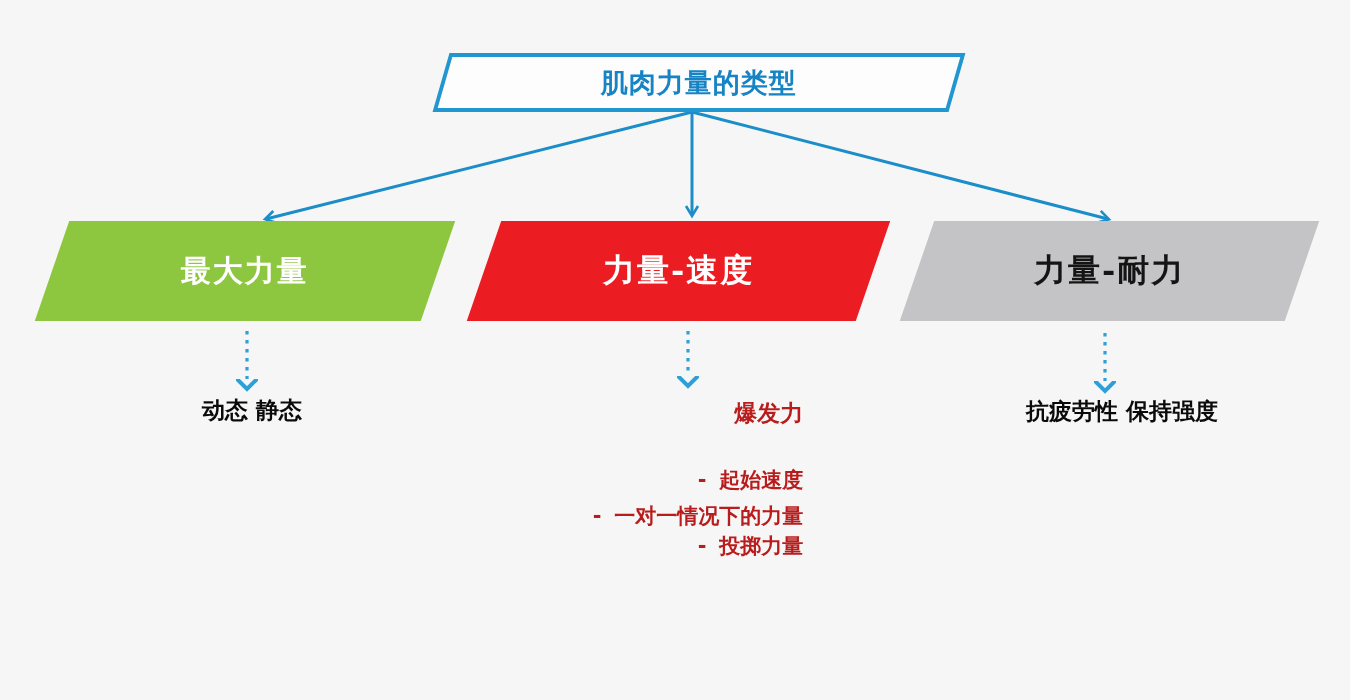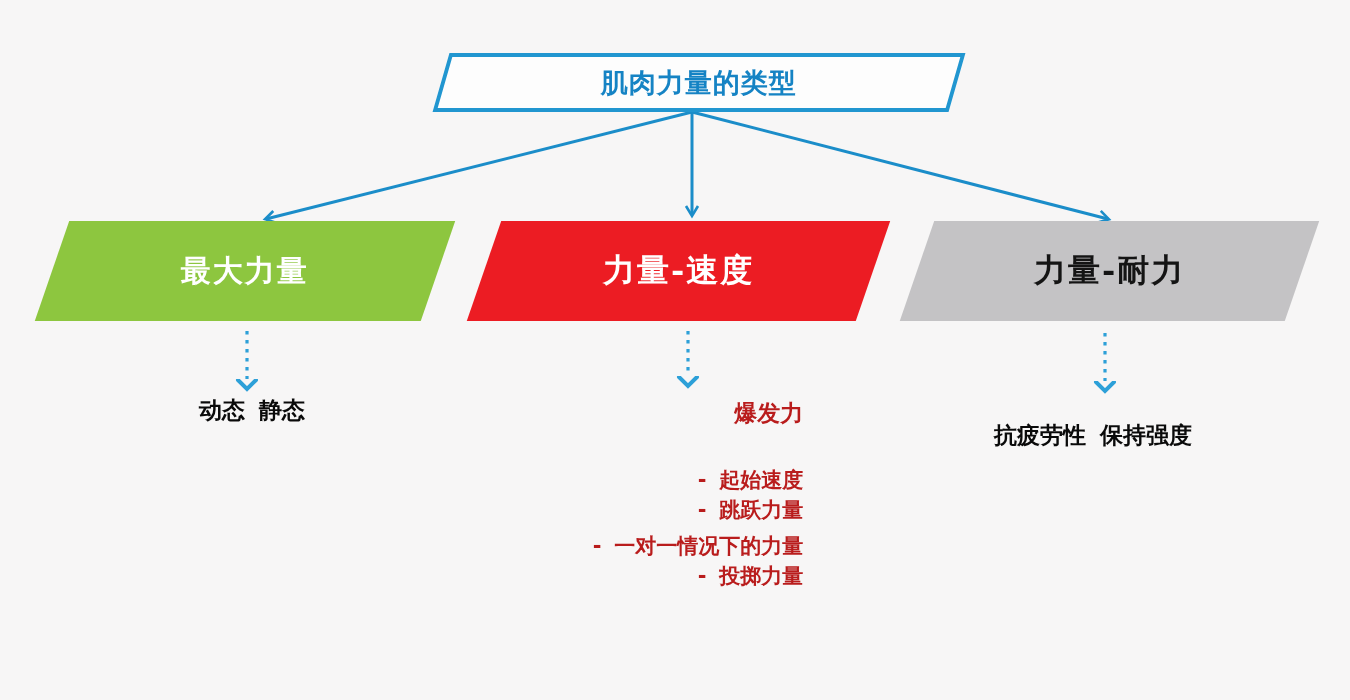--- a/index.html
+++ b/index.html
@@ -37,24 +37,24 @@
   .shape.green { left:52px;  width:386px; background:#8dc63f; }
   .shape.green .lbl { color:#ffffff; font-size:30px; }
   .shape.red   { left:484px; width:389px; background:#ec1c23; }
   .shape.red .lbl { color:#ffffff; }
   .shape.gray  { left:917px; width:385px; background:#c4c3c5; }
   .shape.gray .lbl { color:#141414; }
 
   
   .sub {
     position:absolute; transform:translateX(-50%);
-    font-weight:bold; font-size:23px; color:#0a0a0a; white-space:nowrap;font-family:Liberation Mono, monospace;
+    font-weight:bold; font-size:23px; color:#0a0a0a; white-space:nowrap;
   }
   .sub-max { left:252px; top:395px; }
-  .sub-endurance { left:1093px; top:396px;margin-top:24px; }
+  .sub-endurance { left:1122px; top:396px; }
 
   .mid {
     position:absolute; left:698px; top:396px; transform:translateX(-50%);
     text-align:right; color:#b91c1c; font-weight:bold;
   }
   .mid .line { font-size:23px; line-height:35px; white-space:nowrap; }
   .mid .plist { margin-top:34px; }
   .mid .item { font-size:21px; line-height:30px; white-space:nowrap; }
   .mid .item.gap { margin-top:6px; }
   .mid .dash { margin-right:13px; }
@@ -96,21 +96,20 @@
   <div class="shape gray">
     <span class="lbl">力量-耐力</span>
   </div>
 
   <div class="sub sub-max">动态 静态</div>
 
   <div class="mid">
     <div class="line">爆发力</div>
     <div class="plist">
       <div class="item"><span class="dash">-</span><span>起始速度</span></div>
-      <div class="item"><span class="dash">-</span><span>跳跃力量</span></div>
       <div class="item gap"><span class="dash">-</span><span>一对一情况下的力量</span></div>
       <div class="item"><span class="dash">-</span><span>投掷力量</span></div>
     </div>
   </div>
 
   <div class="sub sub-endurance">抗疲劳性 保持强度</div>
 
 </div>
 
 </body></html>

